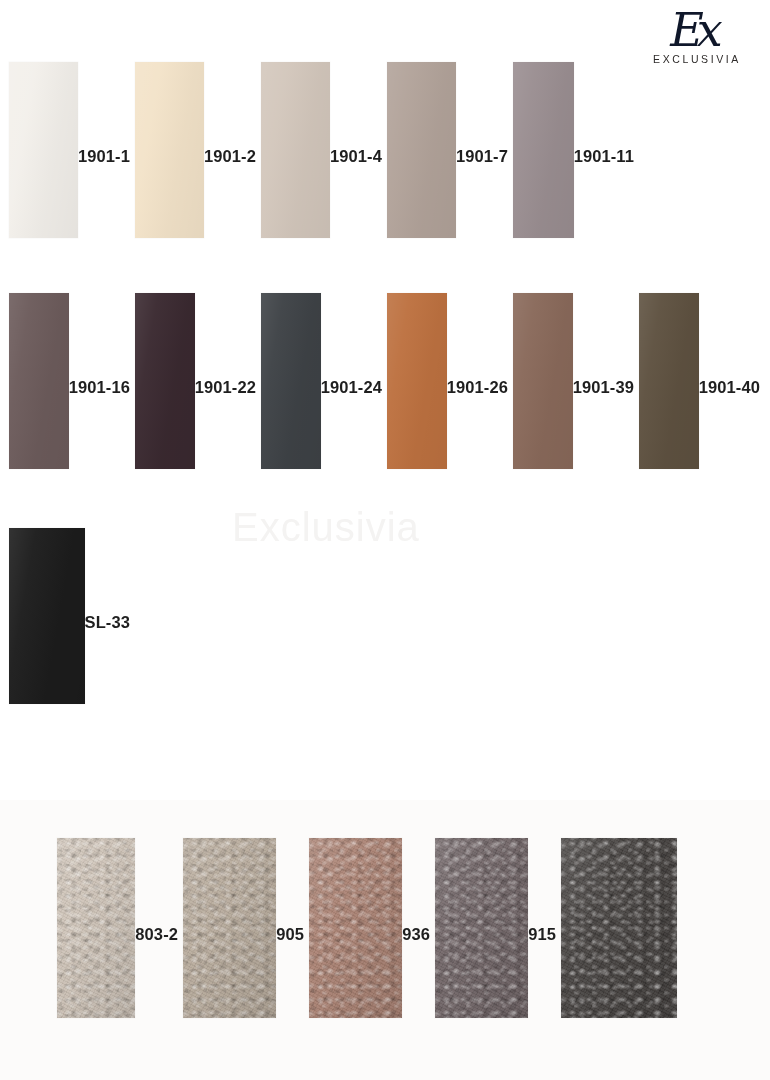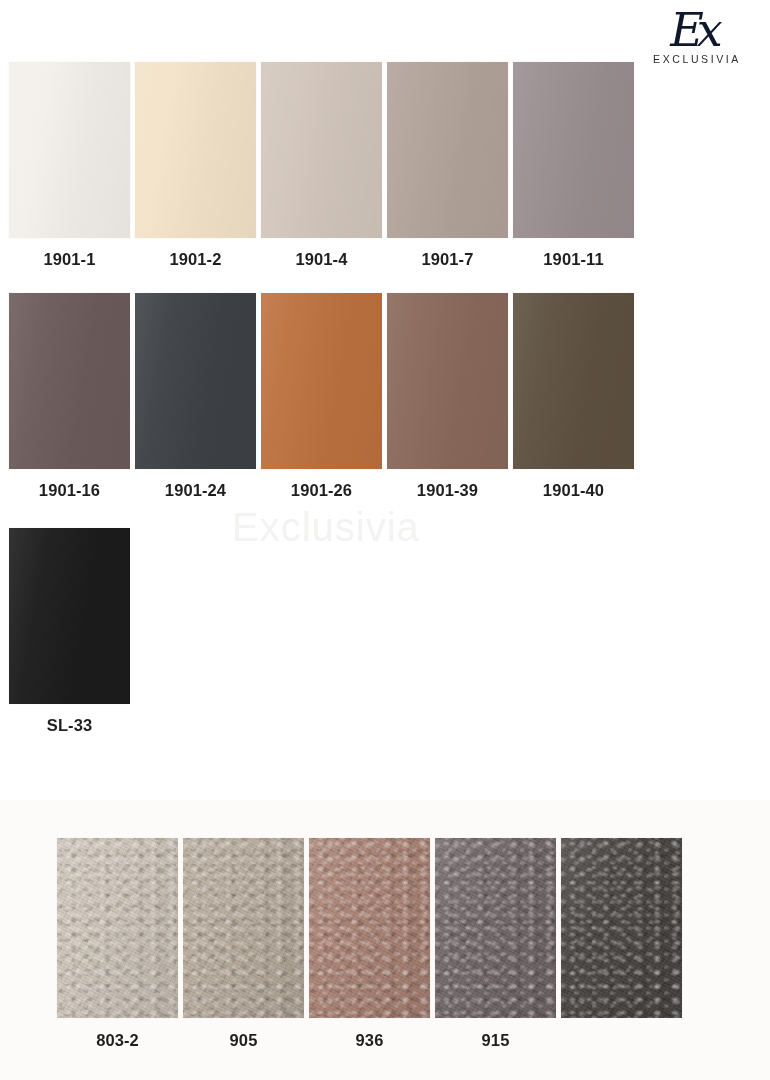--- a/index.html
+++ b/index.html
@@ -84,21 +84,21 @@
     z-index: 10;
   }
   #row-1 { top: 62px; }
   #row-2 { top: 293px; }
   #row-3 { top: 528px; }
   #row-4 { top: 838px; padding-left: 48px; }
 
   .swatch-cell {
     width: 121px;
     display: flex;
-    flex-direction: column;
+    flex-direction: row;
     align-items: center;
   }
 
   .swatch-chip {
     width: 121px;
     height: 176px;
     position: relative;
     overflow: hidden;
     box-shadow: 0 0 0 0.5px rgba(0,0,0,0.03);
   }
@@ -223,20 +223,24 @@
         <div class="swatch-chip flat" style="background: rgb(154, 142, 145);"></div>
         <div class="swatch-label">1901-11</div>
       </div>
     </div>
   <div class="swatch-row" id="row-2">
       <div class="swatch-cell">
         <div class="swatch-chip flat" style="background: rgb(108, 91, 91);"></div>
         <div class="swatch-label">1901-16</div>
       </div>
       <div class="swatch-cell">
+        <div class="swatch-chip flat" style="background: rgb(58, 41, 48);"></div>
+        <div class="swatch-label">1901-22</div>
+      </div>
+      <div class="swatch-cell">
         <div class="swatch-chip flat" style="background: rgb(62, 66, 70);"></div>
         <div class="swatch-label">1901-24</div>
       </div>
       <div class="swatch-cell">
         <div class="swatch-chip flat" style="background: rgb(189, 113, 64);"></div>
         <div class="swatch-label">1901-26</div>
       </div>
       <div class="swatch-cell">
         <div class="swatch-chip flat" style="background: rgb(137, 105, 90);"></div>
         <div class="swatch-label">1901-39</div>

